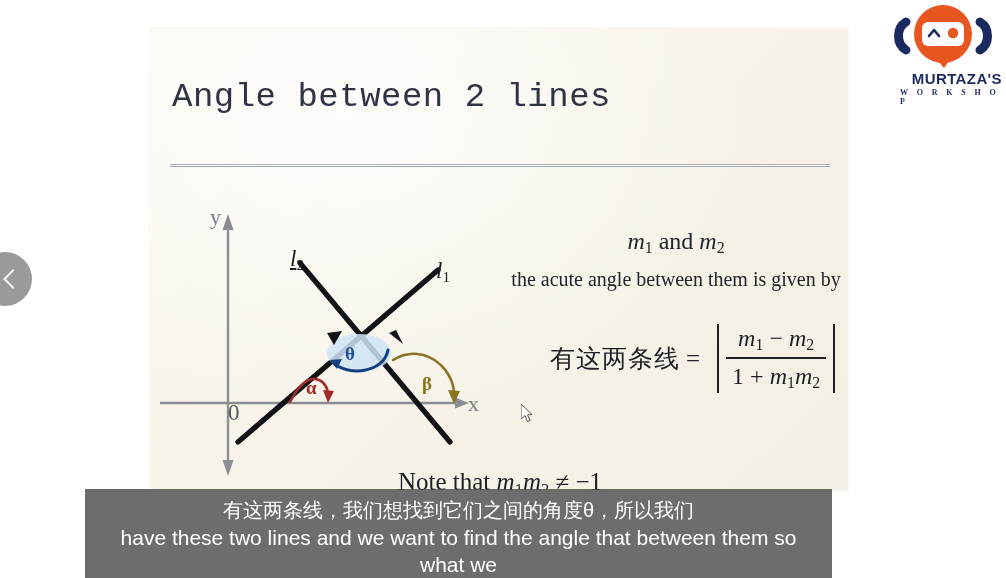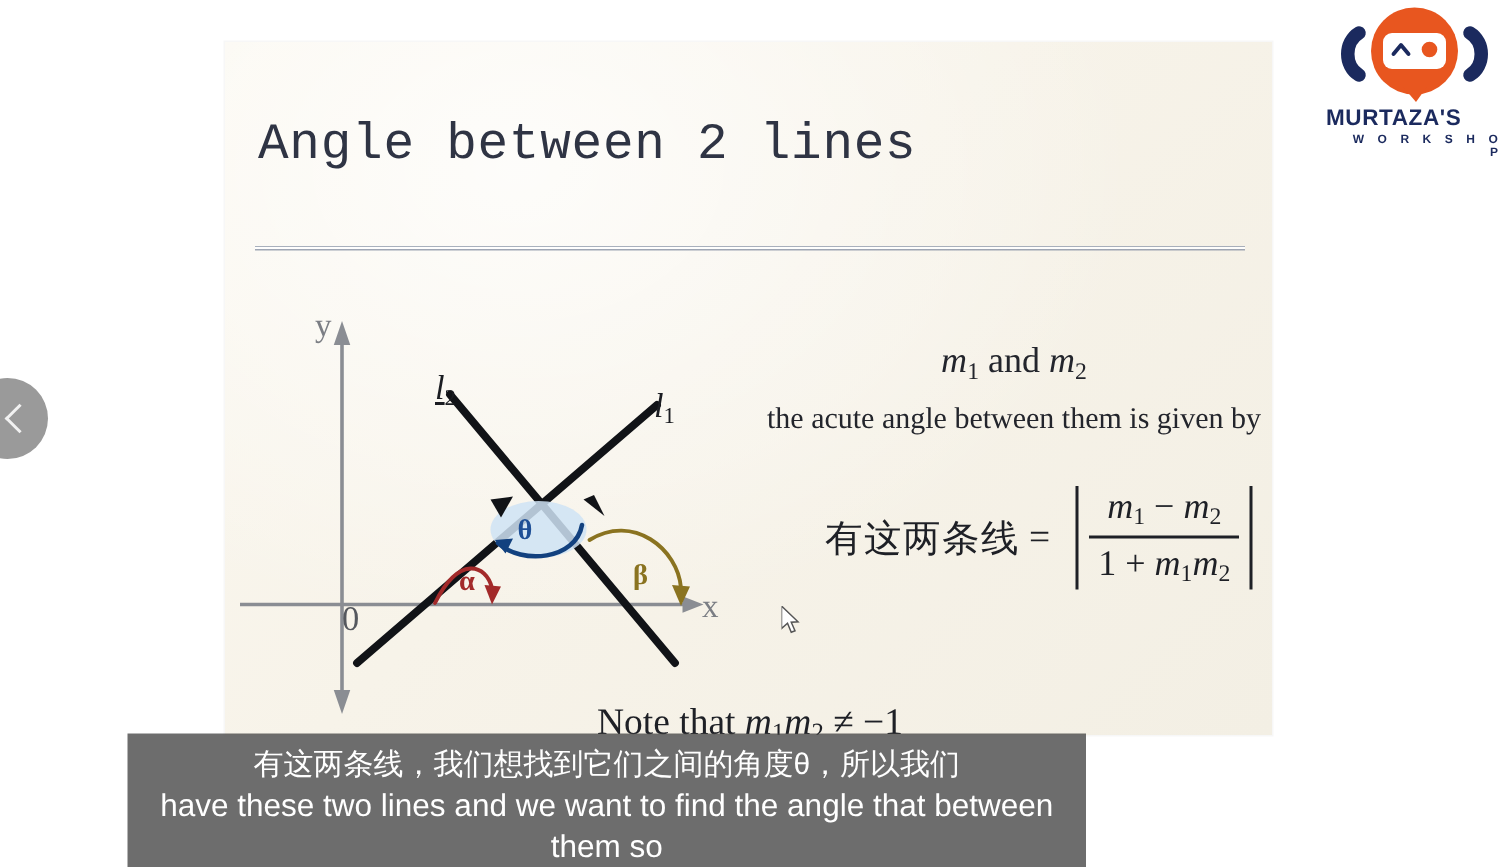--- a/index.html
+++ b/index.html
@@ -140,37 +140,37 @@
     width: 12px; height: 12px;
     border-left: 2px solid #f2f2f2; border-bottom: 2px solid #f2f2f2;
     transform: rotate(45deg);
     margin-left: 16px;
   }
 
   
   .logo { position: absolute; left: 884px; top: 4px; width: 118px; height: 100px; }
   .logo-text {
     position: absolute; left: 0; right: 0; top: 66px;
-    text-align: left;
+    text-align: right;
     font-family: "Liberation Sans", sans-serif;
     font-weight: bold; font-size: 15px; letter-spacing: 0.4px;
     color: #1b2a5e;
   }
   .logo-sub {
     position: absolute; left: 16px; right: 0; top: 84px;
-    text-align: right;
-    font-family: Liberation Sans, sans-serif;
+    text-align: left;
+    font-family: Liberation Serif, serif;
     font-weight: bold; font-size: 8px; letter-spacing: 3.4px;
     color: #1b2a5e;
   }
 
   
   .subtitle-bar {
     position: absolute;
-    left: 85px; top: 489px; width: 639px; height: 89px;
+    left: 85px; top: 489px; width: 747px; height: 89px;
     background: rgba(72,72,72,0.80);
     text-align: center;
     color: #ffffff;
     font-family: "Liberation Sans", sans-serif;
     box-sizing: border-box;
     padding-top: 8px;
   }
   .sub-cn { font-size: 20px; line-height: 27px; }
   .sub-en { font-size: 21px; line-height: 27px; }
 </style>

